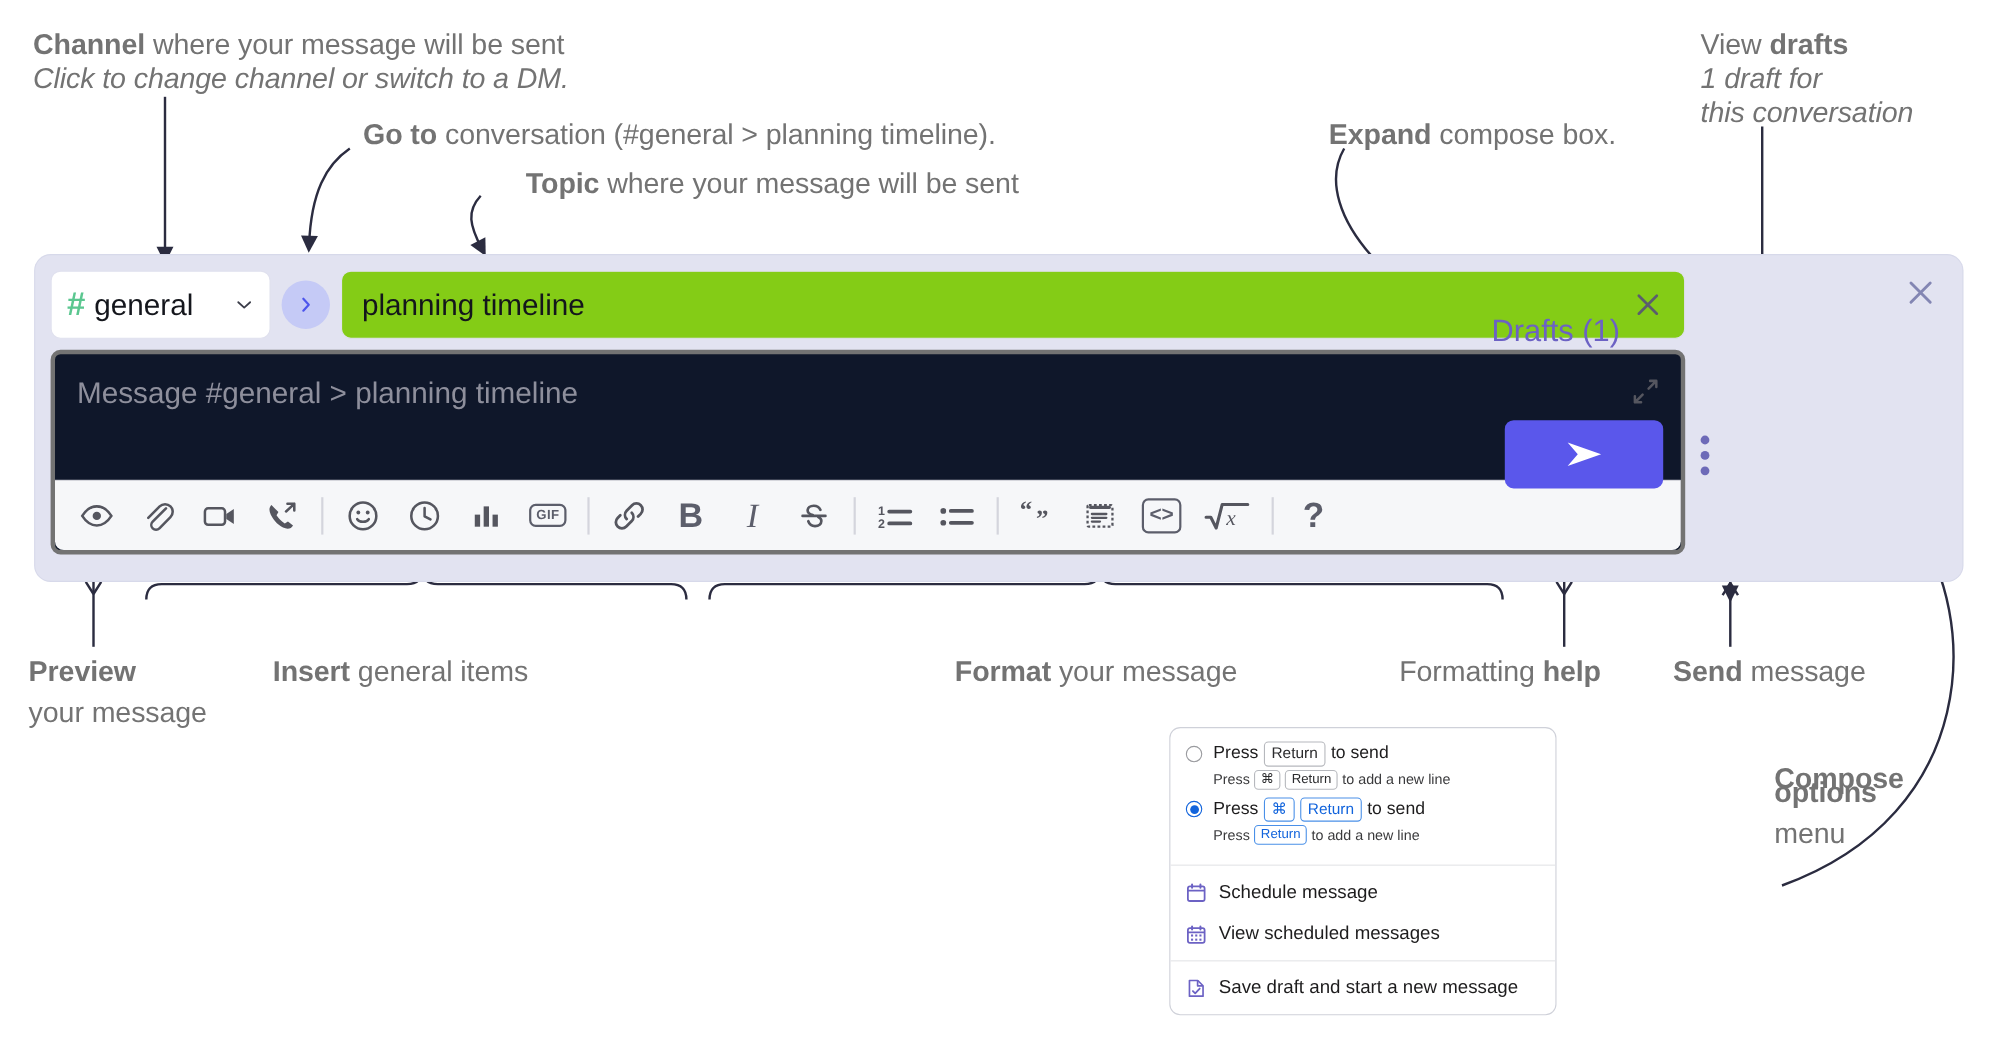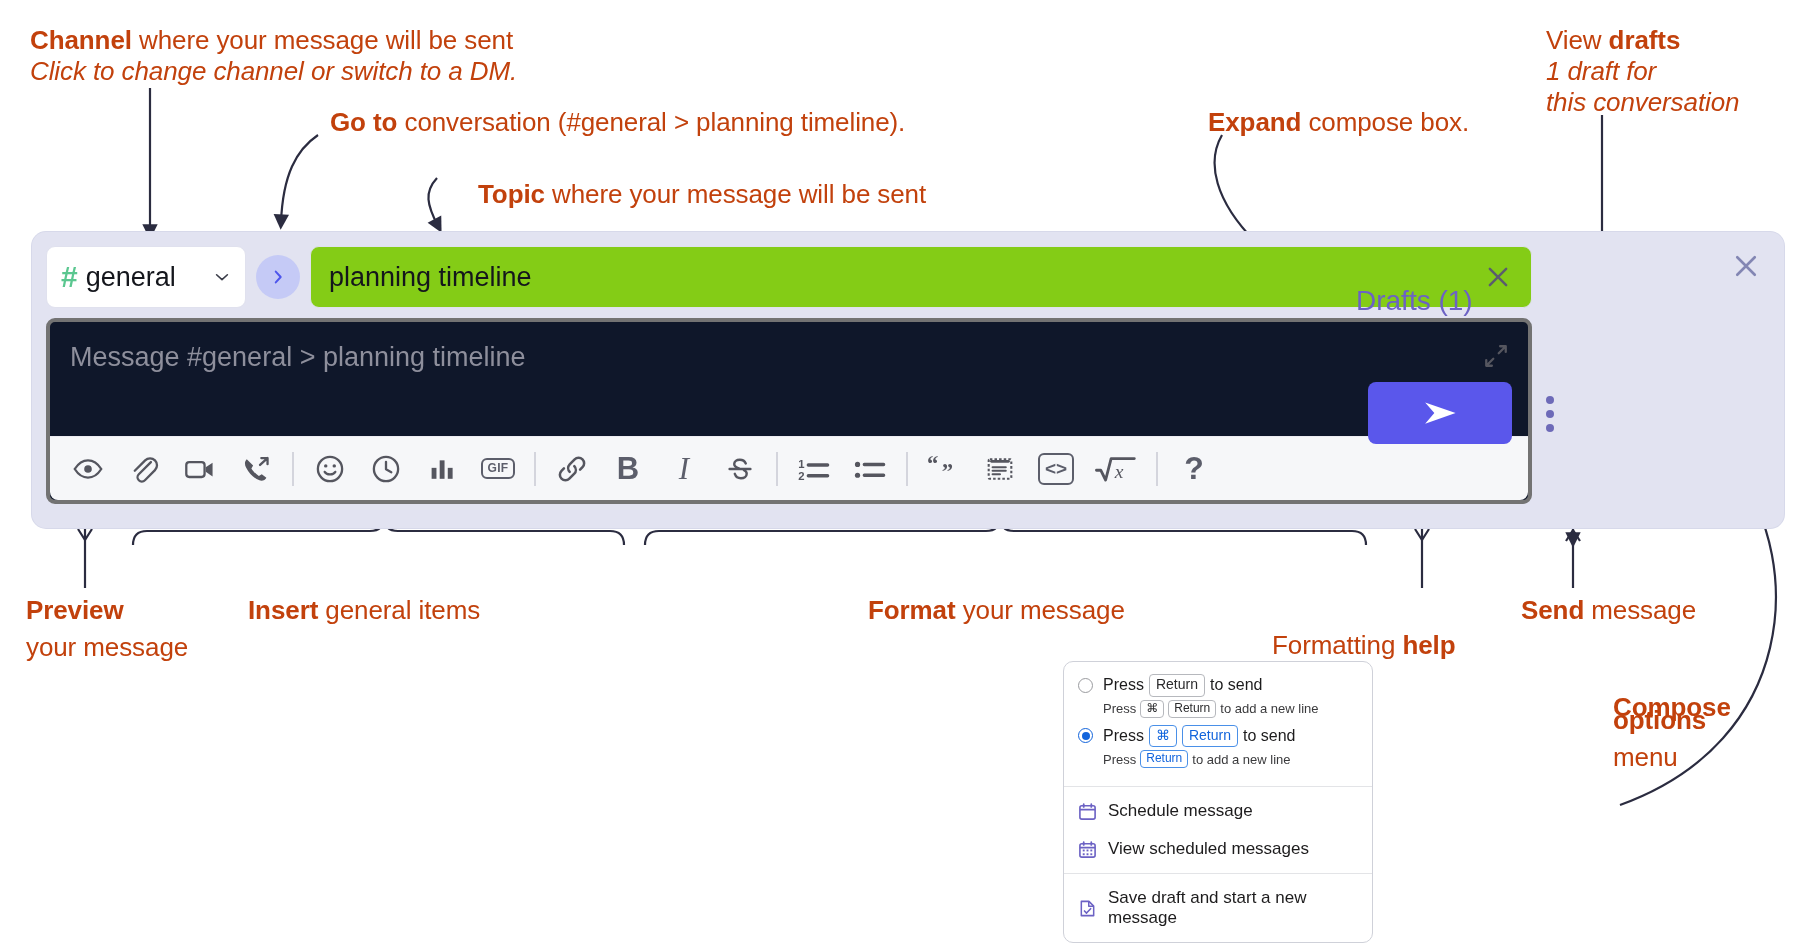--- a/index.html
+++ b/index.html
@@ -10,21 +10,21 @@
     color: #2b2c40;
     overflow: hidden;
   }
   #root { position: relative; width: 1814px; height: 944px; }
 
   
   .anno {
     position: absolute;
     font-size: 26px;
     line-height: 37px;
-    color: #c2410c;
+    color: #737373;
     white-space: nowrap;
     letter-spacing: -0.1px;
   }
   .anno b { font-weight: 700; }
   .anno i { font-style: italic; }
   .anno .lt { font-weight: 400; }
 
   
   #lines { position: absolute; left: 0; top: 0; width: 1814px; height: 944px; pointer-events: none; }
 
@@ -164,21 +164,21 @@
   .drafts-link {
     position: absolute;
     left: -190px; top: 53px;
     font-size: 28px; color: #6c62c4; cursor: pointer; white-space: nowrap; text-align: center;
   }
 
   
   #options-menu {
     position: absolute;
     left: 1063px; top: 661px;
-    width: 310px;
+    width: 352px;
     background: #ffffff;
     border: 1.5px solid #cfd1d9;
     border-radius: 10px;
     font-size: 16px;
     color: #1d1c1d;
     overflow: hidden;
   }
   .opt-sec { padding: 12px 0 11px 0; }
   .opt-row { display: flex; align-items: center; padding: 0 14px; margin-bottom: 3px; }
   .radio {
@@ -260,21 +260,21 @@
     <b>Channel</b><span class="lt"> where your message will be sent</span>
   </div>
   <div class="anno" style="left:30px; top:53px;">
     <i>Click to change channel or switch to a DM.</i>
   </div>
 
   <div class="anno" style="left:330px; top:104px;">
     <b>Go to</b><span class="lt"> conversation (#general &gt; planning timeline).</span>
   </div>
 
-  <div class="anno" style="left:478px; top:148px;margin-top:28px;">
+  <div class="anno" style="left:478px; top:148px;">
     <b>Topic</b><span class="lt"> where your message will be sent</span>
   </div>
 
   <div class="anno" style="left:1208px; top:104px;">
     <b>Expand</b><span class="lt"> compose box.</span>
   </div>
 
   <div class="anno" style="left:1546px; top:22px;">
     <span class="lt">View </span><b>drafts</b>
   </div>
@@ -293,21 +293,21 @@
   </div>
 
   <div class="anno" style="left:248px; top:592px;">
     <b>Insert</b><span class="lt"> general items</span>
   </div>
 
   <div class="anno" style="left:868px; top:592px;">
     <b>Format</b><span class="lt"> your message</span>
   </div>
 
-  <div class="anno" style="left:1272px; top:592px;margin-top:35px;">
+  <div class="anno" style="left:1272px; top:592px;">
     <span class="lt">Formatting </span><b>help</b>
   </div>
 
   <div class="anno" style="left:1521px; top:592px;">
     <b>Send</b><span class="lt"> message</span>
   </div>
 
   <div class="anno" style="left:1613px; top:665px;margin-top:24px;">
     <b>Compose</b>
   </div>

